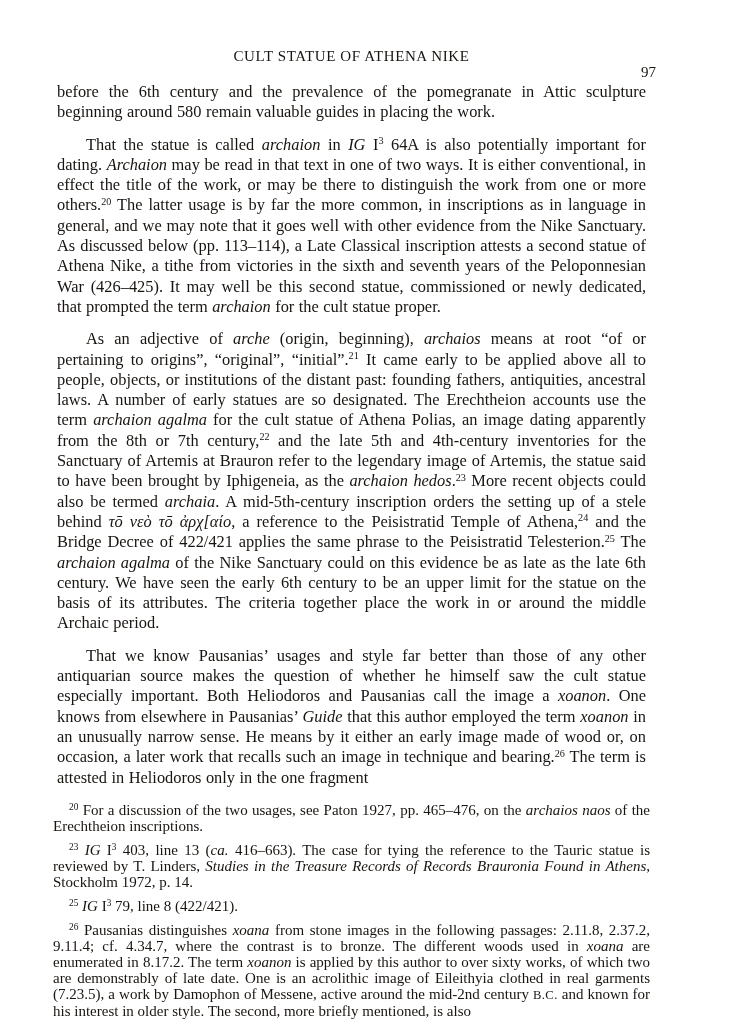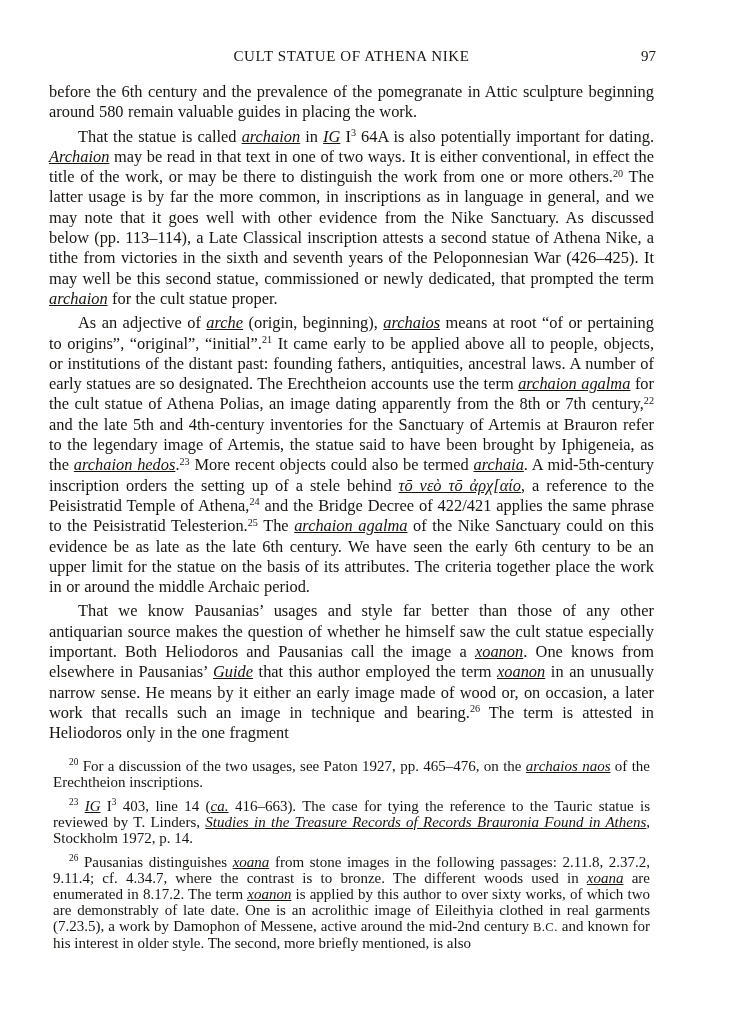--- a/index.html
+++ b/index.html
@@ -27,44 +27,44 @@
     text-align: center;
     font-size: 15px;
     letter-spacing: 0.6px;
     line-height: 18px;
     margin-bottom: 17px;
     white-space: nowrap;
   }
   .page-num {
     position: absolute;
     right: 2px;
-    top: 0;
+    top: 16px;
     letter-spacing: 0;
   }
   .body-text p {
-    margin: 4px;
+    margin: 12px;
     text-align: justify;
     font-size: 16.4px;
     line-height: 20.3px;
     word-spacing: 0.02em;
   }
   .body-text p.indent {
     text-indent: 29px;
   }
   .footnotes {
     margin-top: 14px;
   }
   .footnotes p {
     margin: 8px;
     text-align: justify;
     font-size: 15px;
     line-height: 16px;
     text-indent: 16px;
   }
-  .it { font-style: italic; text-decoration: underline; }
+  .it { font-style: italic; }
   .sc { font-size: 0.84em; letter-spacing: 0.4px; }
   sup {
     font-size: 0.62em;
     line-height: 0;
     vertical-align: baseline;
     position: relative;
     top: -0.55em;
   }
 </style>
 </head>
@@ -79,17 +79,18 @@
 
   <div class="body-text">
     <p class="noindent"><span>before the 6th century and the prevalence of the pomegranate in Attic sculpture beginning around 580 remain valuable guides in placing the work.</span></p>
     <p class="indent"><span>That the statue is called </span><span class="it">archaion</span><span> in </span><span class="it">IG</span><span> I</span><sup>3</sup><span> 64A is also potentially important for dating. </span><span class="it">Archaion</span><span> may be read in that text in one of two ways. It is either conventional, in effect the title of the work, or may be there to distinguish the work from one or more others.</span><sup>20</sup><span> The latter usage is by far the more common, in inscriptions as in language in general, and we may note that it goes well with other evidence from the Nike Sanctuary. As discussed below (pp. 113–114), a Late Classical inscription attests a second statue of Athena Nike, a tithe from victories in the sixth and seventh years of the Peloponnesian War (426–425). It may well be this second statue, commissioned or newly dedicated, that prompted the term </span><span class="it">archaion</span><span> for the cult statue proper.</span></p>
     <p class="indent"><span>As an adjective of </span><span class="it">arche</span><span> (origin, beginning), </span><span class="it">archaios</span><span> means at root “of or pertaining to origins”, “original”, “initial”.</span><sup>21</sup><span> It came early to be applied above all to people, objects, or institutions of the distant past: founding fathers, antiquities, ancestral laws. A number of early statues are so designated. The Erechtheion accounts use the term </span><span class="it">archaion agalma</span><span> for the cult statue of Athena Polias, an image dating apparently from the 8th or 7th century,</span><sup>22</sup><span> and the late 5th and 4th-century inventories for the Sanctuary of Artemis at Brauron refer to the legendary image of Artemis, the statue said to have been brought by Iphigeneia, as the </span><span class="it">archaion hedos</span><span>.</span><sup>23</sup><span> More recent objects could also be termed </span><span class="it">archaia</span><span>. A mid-5th-century inscription orders the setting up of a stele behind </span><span class="it">τō νεὸ τō ἀρχ[αίο</span><span>, a reference to the Peisistratid Temple of Athena,</span><sup>24</sup><span> and the Bridge Decree of 422/421 applies the same phrase to the Peisistratid Telesterion.</span><sup>25</sup><span> The </span><span class="it">archaion agalma</span><span> of the Nike Sanctuary could on this evidence be as late as the late 6th century. We have seen the early 6th century to be an upper limit for the statue on the basis of its attributes. The criteria together place the work in or around the middle Archaic period.</span></p>
     <p class="indent"><span>That we know Pausanias’ usages and style far better than those of any other antiquarian source makes the question of whether he himself saw the cult statue especially important. Both Heliodoros and Pausanias call the image a </span><span class="it">xoanon</span><span>. One knows from elsewhere in Pausanias’ </span><span class="it">Guide</span><span> that this author employed the term </span><span class="it">xoanon</span><span> in an unusually narrow sense. He means by it either an early image made of wood or, on occasion, a later work that recalls such an image in technique and bearing.</span><sup>26</sup><span> The term is attested in Heliodoros only in the one fragment</span></p>
   </div>
 
   <div class="footnotes">
     <p><sup>20</sup><span> For a discussion of the two usages, see Paton 1927, pp. 465–476, on the </span><span class="it">archaios naos</span><span> of the Erechtheion inscriptions.</span></p>
-    <p><sup>23</sup><span> </span><span class="it">IG</span><span> I</span><sup>3</sup><span> 403, line 14 (</span><span class="it">ca.</span><span> 416–663). The case for tying the reference to the Tauric statue is reviewed by T. Linders, </span><span class="it">Studies in the Treasure Records of Records Brauronia Found in Athens</span><span>, Stockholm 1972, p. 14.</span></p>
+    <p><sup>23</sup><span> </span><span class="it">IG</span><span> I</span><sup>3</sup><span> 403, line 13 (</span><span class="it">ca.</span><span> 416–663). The case for tying the reference to the Tauric statue is reviewed by T. Linders, </span><span class="it">Studies in the Treasure Records of Records Brauronia Found in Athens</span><span>, Stockholm 1972, p. 14.</span></p>
+    <p><sup>25</sup><span> </span><span class="it">IG</span><span> I</span><sup>3</sup><span> 79, line 8 (422/421).</span></p>
     <p><sup>26</sup><span> Pausanias distinguishes </span><span class="it">xoana</span><span> from stone images in the following passages: 2.11.8, 2.37.2, 9.11.4; cf. 4.34.7, where the contrast is to bronze. The different woods used in </span><span class="it">xoana</span><span> are enumerated in 8.17.2. The term </span><span class="it">xoanon</span><span> is applied by this author to over sixty works, of which two are demonstrably of late date. One is an acrolithic image of Eileithyia clothed in real garments (7.23.5), a work by Damophon of Messene, active around the mid-2nd century </span><span class="sc">B.C.</span><span> and known for his interest in older style. The second, more briefly mentioned, is also</span></p>
   </div>
 
 </div>
 
 </body></html>

